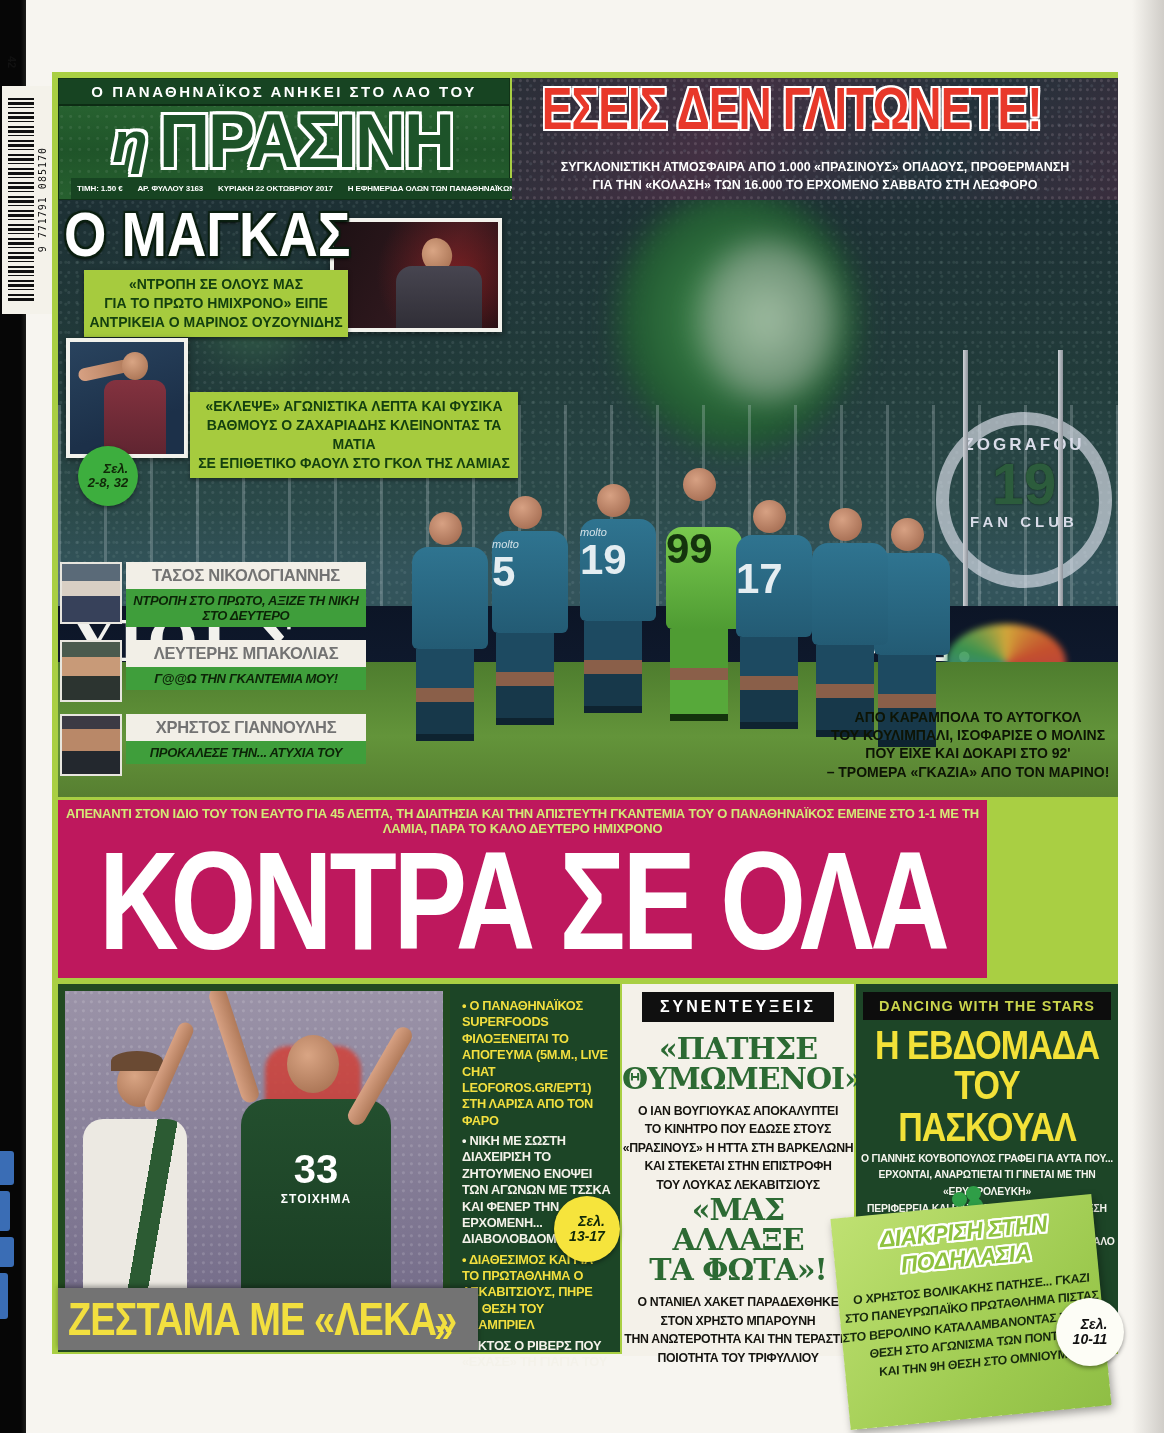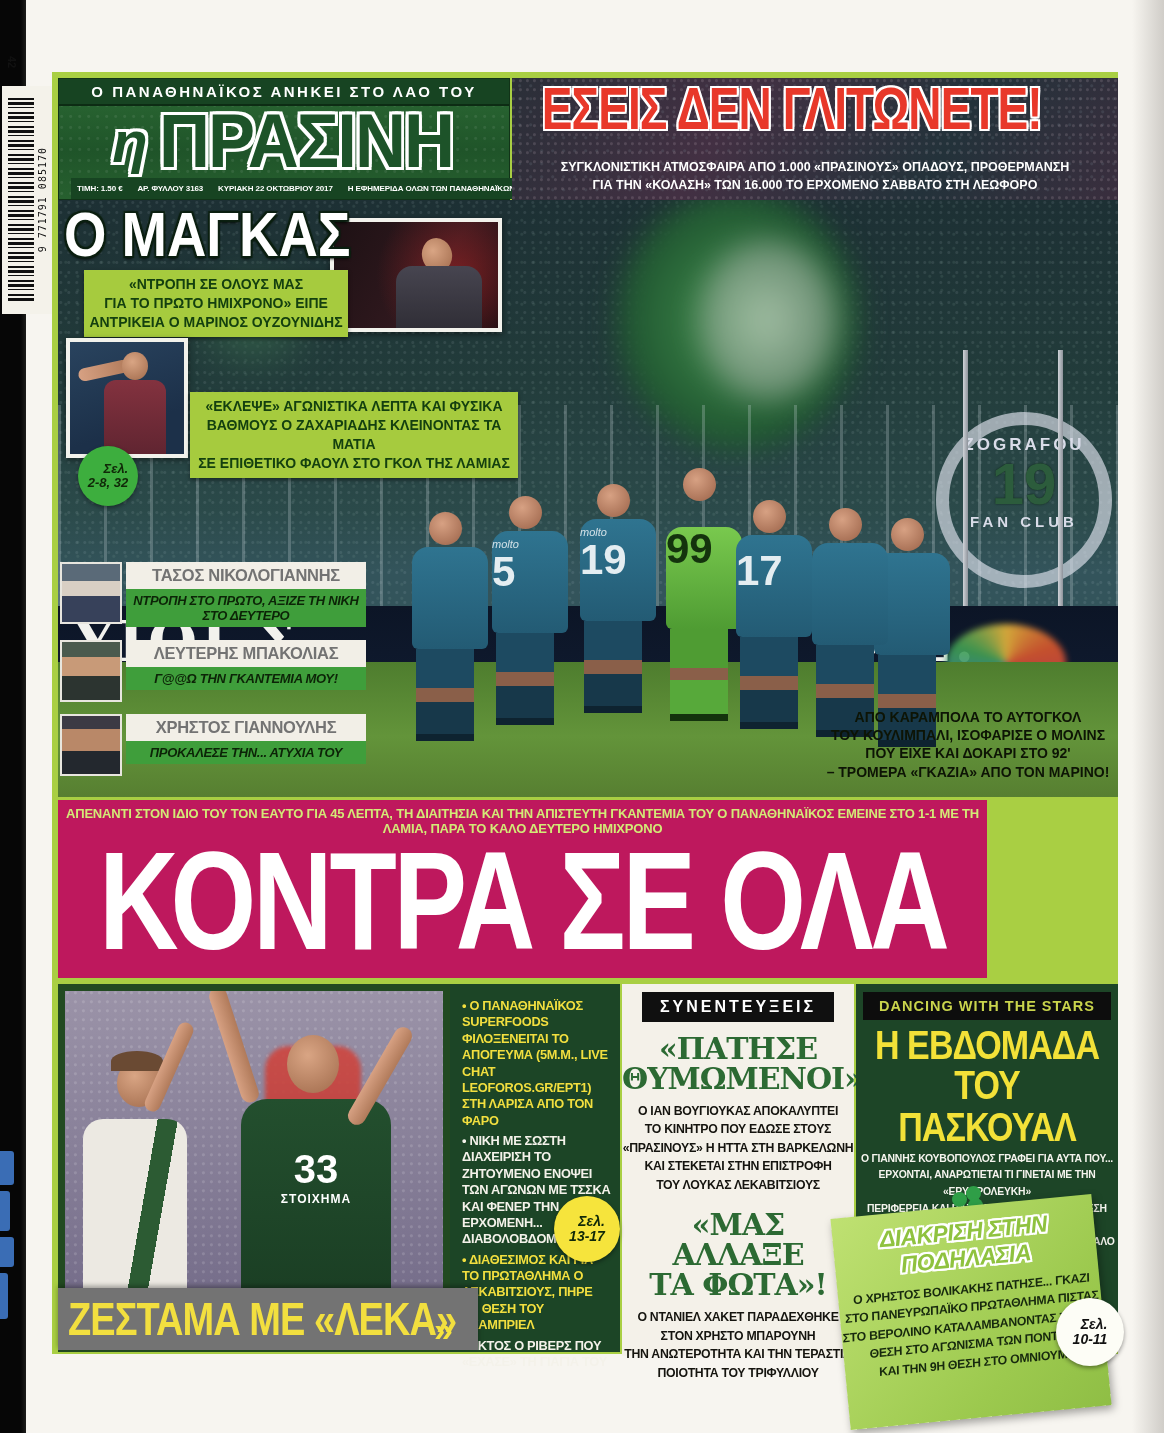--- a/index.html
+++ b/index.html
@@ -216,21 +216,21 @@
     <div class="player keeper" style="left:598px;top:268px;z-index:4">
       <div class="p-head"></div>
       <div class="p-body">
           <span class="p-num" style="margin-top:26px">99</span>
         </div>
       <div class="p-legs"></div>
       </div>
     <div class="player" style="left:668px;top:300px;z-index:5">
       <div class="p-head"></div>
       <div class="p-body">
-          <span class="p-num" style="padding-top:14px">17</span>
+          <span class="p-num" style="padding-top:22px">17</span>
         </div>
       <div class="p-legs"></div>
       </div>
     <div class="player" style="left:744px;top:308px;z-index:4">
       <div class="p-head"></div>
         <div class="p-body"></div>
         <div class="p-legs"></div>
       </div>
     <div class="player" style="left:806px;top:318px;z-index:3">
       <div class="p-head"></div>
@@ -325,21 +325,21 @@
 
   <div class="abs interviews">
     <div class="iv-header">ΣΥΝΕΝΤΕΥΞΕΙΣ</div>
     <div class="iv-h pre">«ΠΑΤΗΣΕ
 ΘΥΜΩΜΕΝΟΙ»</div>
     <div class="iv-body pre">Ο ΙΑΝ ΒΟΥΓΙΟΥΚΑΣ ΑΠΟΚΑΛΥΠΤΕΙ
 ΤΟ ΚΙΝΗΤΡΟ ΠΟΥ ΕΔΩΣΕ ΣΤΟΥΣ
 «ΠΡΑΣΙΝΟΥΣ» Η ΗΤΤΑ ΣΤΗ ΒΑΡΚΕΛΩΝΗ
 ΚΑΙ ΣΤΕΚΕΤΑΙ ΣΤΗΝ ΕΠΙΣΤΡΟΦΗ
 ΤΟΥ ΛΟΥΚΑΣ ΛΕΚΑΒΙΤΣΙΟΥΣ</div>
-    <div class="iv-h pre" style="margin-top:16px">«ΜΑΣ ΑΛΛΑΞΕ
+    <div class="iv-h pre" style="margin-top:1px">«ΜΑΣ ΑΛΛΑΞΕ
 ΤΑ ΦΩΤΑ»!</div>
     <div class="iv-body pre">Ο ΝΤΑΝΙΕΛ ΧΑΚΕΤ ΠΑΡΑΔΕΧΘΗΚΕ
 ΣΤΟΝ ΧΡΗΣΤΟ ΜΠΑΡΟΥΝΗ
 ΤΗΝ ΑΝΩΤΕΡΟΤΗΤΑ ΚΑΙ ΤΗΝ ΤΕΡΑΣΤΙΑ
 ΠΟΙΟΤΗΤΑ ΤΟΥ ΤΡΙΦΥΛΛΙΟΥ</div>
   </div>
 
   <div class="abs dancing">
     <div class="dc-header">DANCING WITH THE STARS</div>
     <div class="dc-h pre">Η ΕΒΔΟΜΑΔΑ

